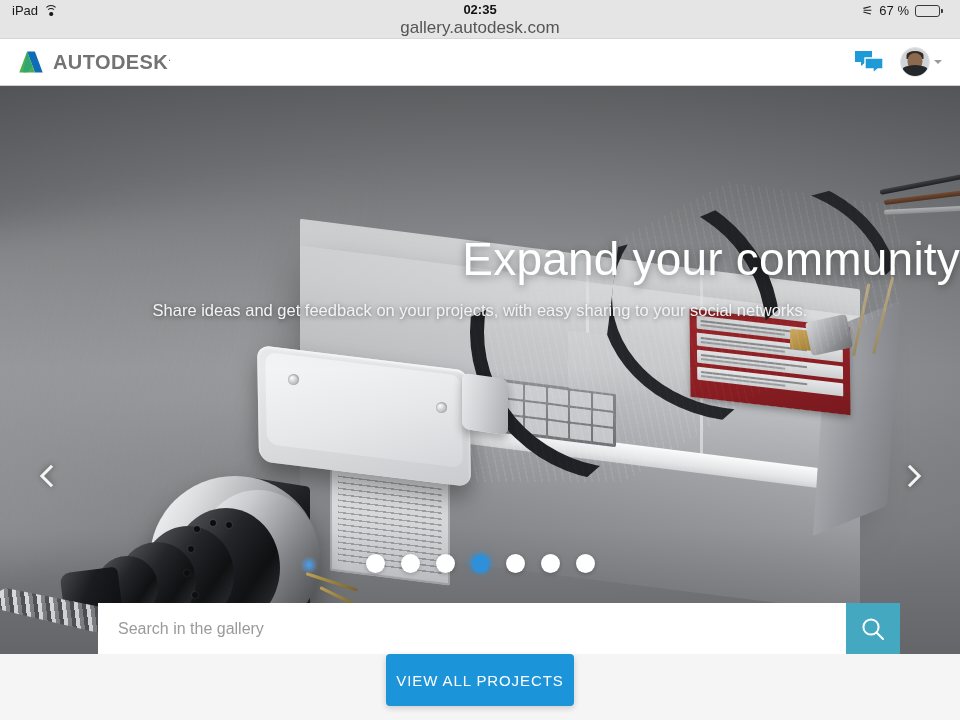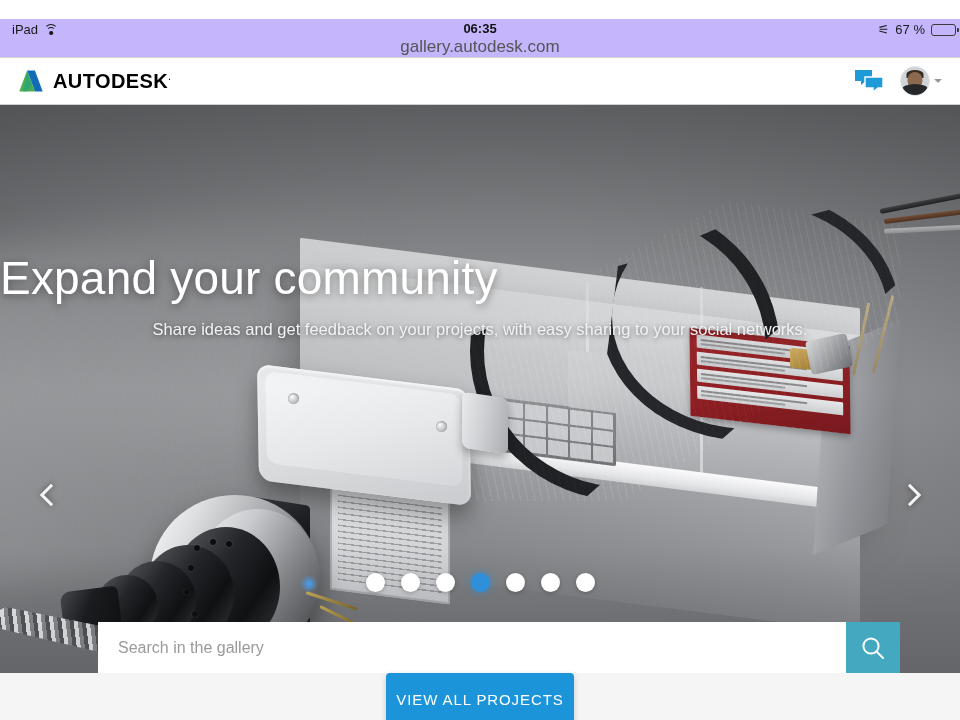--- a/index.html
+++ b/index.html
@@ -9,25 +9,24 @@
     background: #ffffff;
     overflow: hidden;
   }
 
   .device { position: relative; width: 960px; height: 720px; }
 
   
   .statusbar {
     position: relative;
     height: 38px;
-    background: #c4b5fd;
+    background: #e5e5e5;
     display: flex;
     align-items: flex-start;
-    padding: 3px 4px 0 12px;
-    margin-top: 19px;
+    padding: 3px 20px 0 12px;
   }
   .sb-left, .sb-right {
     display: flex; align-items: center; gap: 6px;
     font-size: 13px; color: #1a1a1a; font-weight: 400;
   }
   .sb-left { flex: 0 0 auto; }
   .sb-right { margin-left: auto; flex: 0 0 auto; }
   .sb-center {
     position: absolute; left: 0; right: 0; top: 2px;
     text-align: center; pointer-events: none;
@@ -62,21 +61,21 @@
   .siteheader {
     height: 48px; background:#fff;
     border-top: 1px solid #d6d6d6;
     border-bottom: 1px solid #d0d0d0;
     display:flex; align-items:center; padding: 0 18px;
   }
   .brand { display:flex; align-items:center; gap:9px; }
   .adsk-mark { width: 26px; height: 26px; display:block; }
   .adsk-word {
     font-size: 20px; font-weight: 700; letter-spacing: 0.4px;
-    color:#000000; line-height:1;text-align:right;
+    color:#737373; line-height:1;text-align:right;
   }
   .adsk-word .reg { font-size: 11px; vertical-align: super; font-weight:400; }
   .adsk-sub {
     font-size: 18px; font-weight: 400; letter-spacing: 0.8px;
     color:#333; line-height:1; margin-left: 2px;
   }
   .header-right { margin-left:auto; display:flex; align-items:center; gap:16px; }
   .chat-icon { display:block; }
   .avatar-wrap { display:flex; align-items:center; gap:4px; }
   .avatar {
@@ -355,21 +354,21 @@
   .hero-scrim {
     position:absolute; inset:0;
     background:
       linear-gradient(180deg, rgba(35,36,38,.42) 0%, rgba(35,36,38,.17) 26%, rgba(35,36,38,0) 46%),
       linear-gradient(0deg, rgba(35,36,38,.25) 0%, rgba(35,36,38,0) 28%);
   }
 
   
   .hero-content { position:absolute; inset:0; }
   .hero-title {
-    position:absolute; top:148px; left:0; right:0; text-align:left;
+    position:absolute; top:148px; left:0; right:0; text-align:right;
     font-size: 46px; font-weight: 300; color:#fff; letter-spacing:.2px;
     text-shadow: 0 2px 8px rgba(0,0,0,.42);
     line-height: 1.1;
   }
   .hero-sub {
     position:absolute; top:215px; left:0; right:0; text-align:center;
     font-size: 16.5px; font-weight:400; color:#f2f3f4;
     text-shadow: 0 1px 5px rgba(0,0,0,.5);
   }
   .nav-arrow {
@@ -457,21 +456,21 @@
   <div class="statusbar">
     <div class="sb-left">
       <span>iPad</span>
       <span class="wifi-icon">
           <i></i>
           <i></i>
           <i></i>
         </span>
     </div>
     <div class="sb-center">
-      <div class="sb-time">06:35</div>
+      <div class="sb-time">02:35</div>
       <div class="sb-url">gallery.autodesk.com</div>
     </div>
     <div class="sb-right">
       <span class="bt-icon">⚟</span>
       <span>67 %</span>
       <span class="battery">
         <span class="fill" id="battfill" style="width: 67%;"></span>
       </span>
     </div>
   </div>

